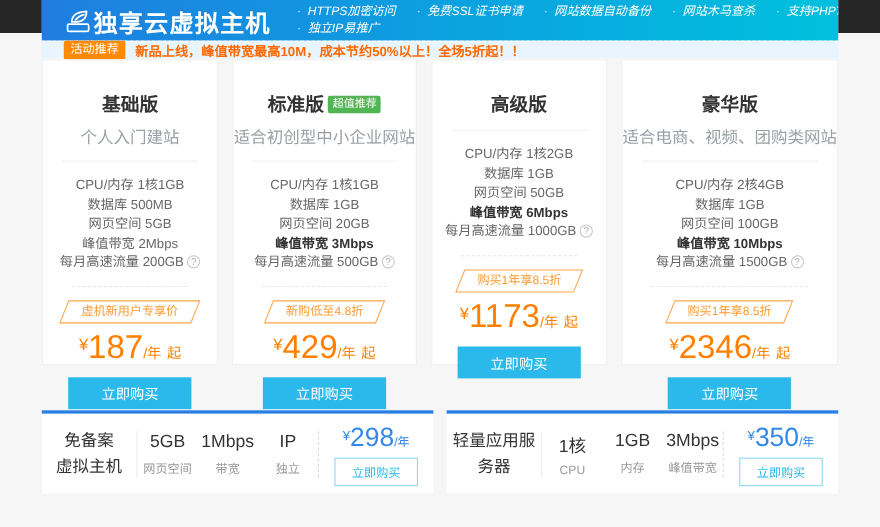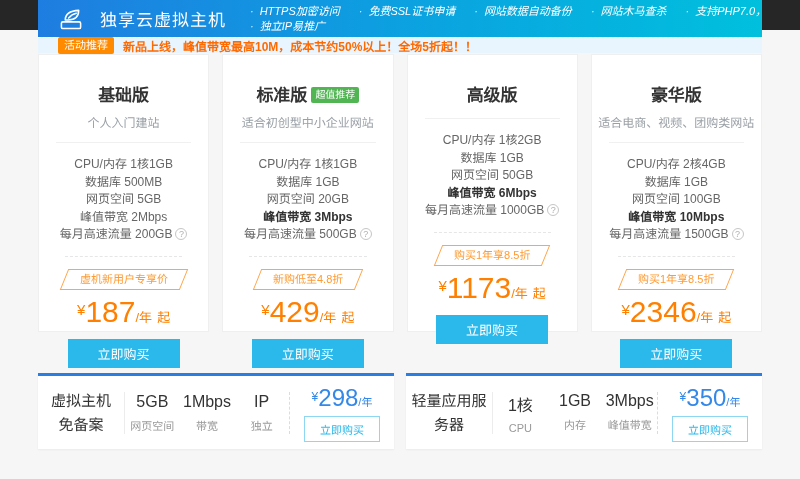--- a/index.html
+++ b/index.html
@@ -6,39 +6,39 @@
   body { background:#ffffff; font-family:"Liberation Sans","DejaVu Sans",sans-serif; }
   .page { position:relative; width:800px; height:479px; background:#f6f6f7; overflow:hidden; }
   .corner { position:absolute; top:0; width:38px; height:30px; background:#262626; }
   .corner.left { left:0; } .corner.right { right:0; }
   .content { position:absolute; left:38px; top:0; width:724px; }
 
   
   .topbar { height:37px; background:linear-gradient(90deg,#1f7de0 0%,#0aa4e0 55%,#00c0dd 100%);
             display:flex; align-items:center; padding-left:20px; }
   .logo { width:27px; height:24px; flex:none; }
-  .site-title { color:#fff; font-size:17px; font-weight:normal; margin-left:15px; letter-spacing:1px; white-space:nowrap; }
+  .site-title { color:#fff; font-size:22px; font-weight:bold; margin-left:0; letter-spacing:1px; white-space:nowrap; }
   .features { margin-left:24px; color:#fff; font-size:11px; overflow:hidden; }
   .frow { display:flex; line-height:15px;font-style:italic; }
   .feat { margin-right:19px; white-space:nowrap; cursor:pointer; }
   .feat .dot { margin-right:6px; opacity:.85; }
 
   
   .promo { height:16px; background:#e9f5fe; border-top:1px dashed #ffffff;
            display:flex; align-items:center; padding-left:20px; }
   .promo-badge { background:#ff8a00; color:#fff; font-size:11px; line-height:11px; padding:3px 6px; border-radius:2px; }
   .promo-text { color:#ff6a00; font-size:12px; margin-left:9px; white-space:nowrap;font-weight:bold; }
 
   
   .plans { display:flex; gap:13px; margin-top:1px; }
   .plan { flex:1; background:#fff; border:1px solid #efefef; height:278px; text-align:center; padding-top:31px; }
   .plan-head { display:flex; justify-content:center; align-items:flex-start; }
   .plan-name { font-size:17px; color:#333; font-weight:bold; line-height:20px; }
   .plan-badge { background:#52b554; color:#fff; font-size:10px; line-height:10px; padding:3px 4px; border-radius:2px; margin:1px 0 0 4px; }
-  .plan-sub { font-size:12px; color:#9aa0a6; margin-top:7px; white-space:nowrap; overflow:hidden; }
+  .plan-sub { font-size:15px; color:#9aa0a6; margin-top:7px; white-space:nowrap; overflow:hidden; }
   .plan-hr { height:1px; background:#f0f0f0; margin:12px 17px 0; }
   .specs { list-style:none; margin-top:13px; font-size:12px; color:#666; }
   .specs li { line-height:17.5px; white-space:nowrap; }
   .specs li.b { font-weight:bold; color:#333; }
   .help { display:inline-block; width:12px; height:12px; line-height:10px; border:1px solid #c6c6c6; border-radius:50%;
           color:#b0b0b0; font-size:9px; margin-left:3px; vertical-align:1px; cursor:pointer; }
   .plan-dash { border-top:1px dashed #e6e6e6; margin:12px 26px 0; }
   .ribbon { display:inline-block; border:1px solid #ffa54a; color:#ff9b33; font-size:11px; line-height:11px;
             margin-top:12px; padding:4px 15px; transform:skewX(-22deg); }
   .ribbon > span { display:inline-block; transform:skewX(22deg); white-space:nowrap; }
@@ -188,22 +188,22 @@
         </div>
         <button class="buy-btn">立即购买</button>
       </div>
 
     </div>
 
     <div class="minis">
 
       <div class="mini">
         <div class="mini-title">
+          <div>免备案</div>
           <div>虚拟主机</div>
-          <div>免备案</div>
         </div>
         <div class="vline"></div>
         <div class="mini-cols">
           <div class="mcol">
             <div class="v">5GB</div>
             <div class="l">网页空间</div>
           </div>
           <div class="mcol">
             <div class="v">1Mbps</div>
             <div class="l">带宽</div>

